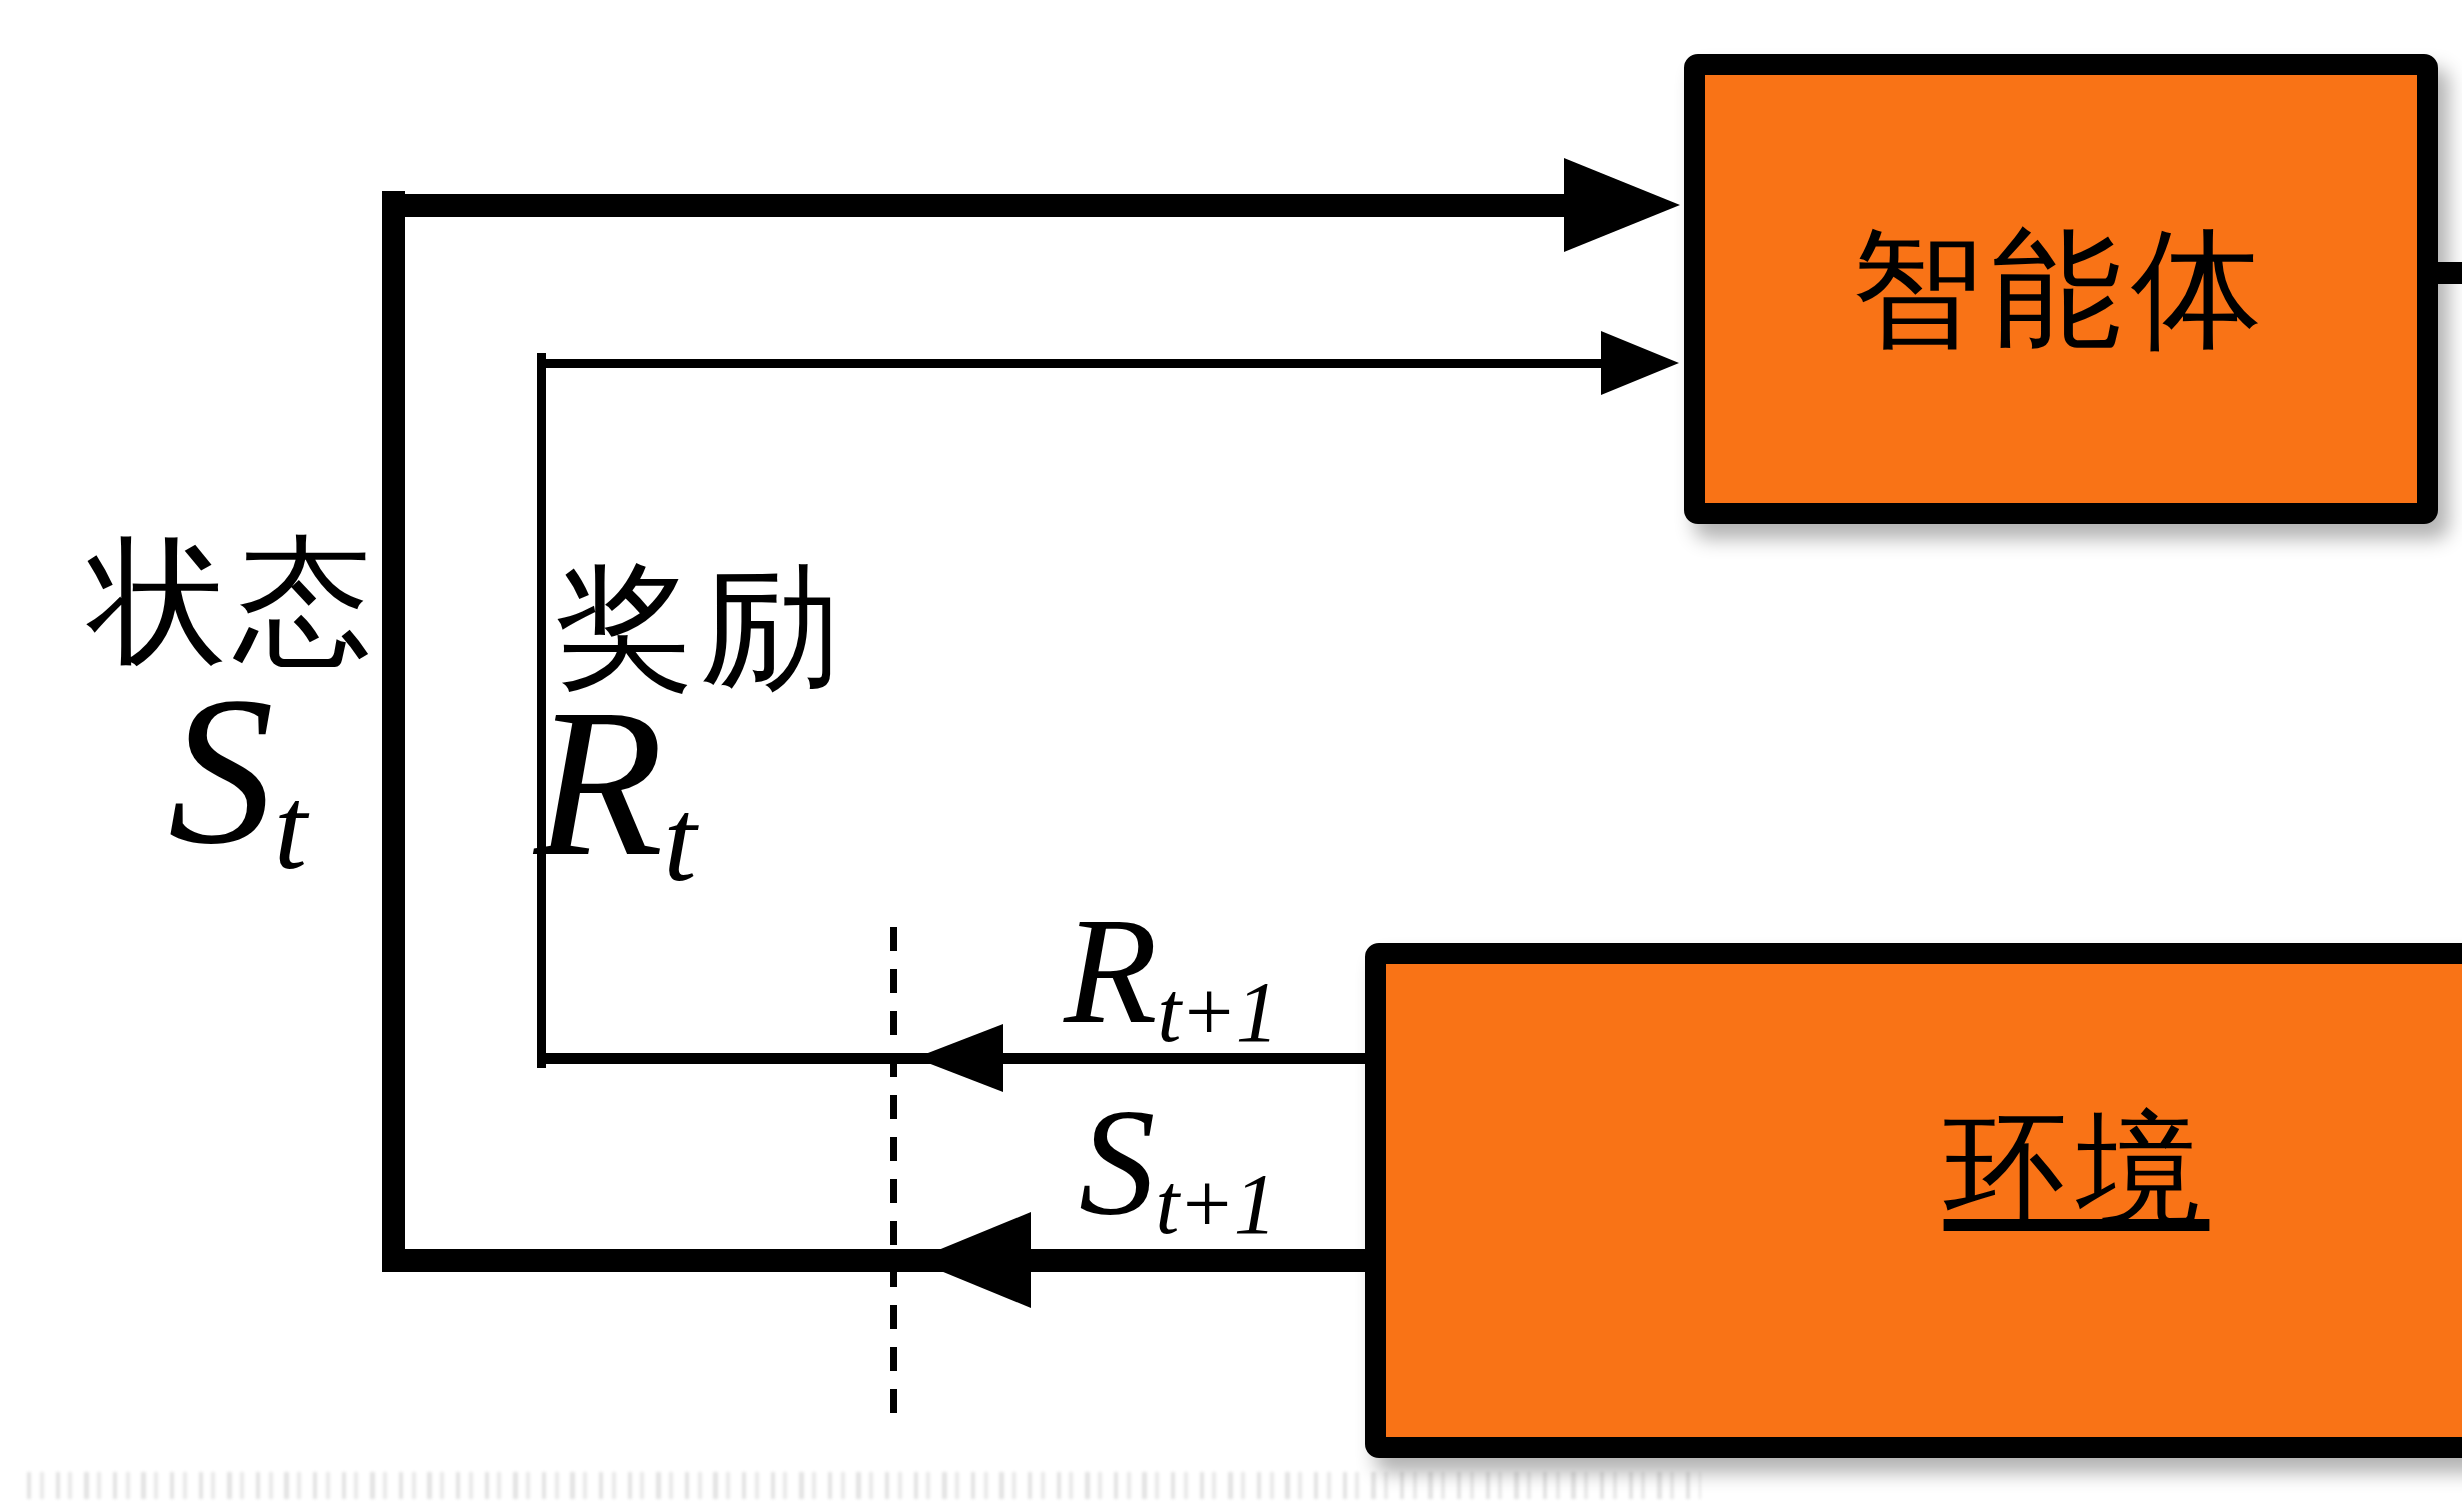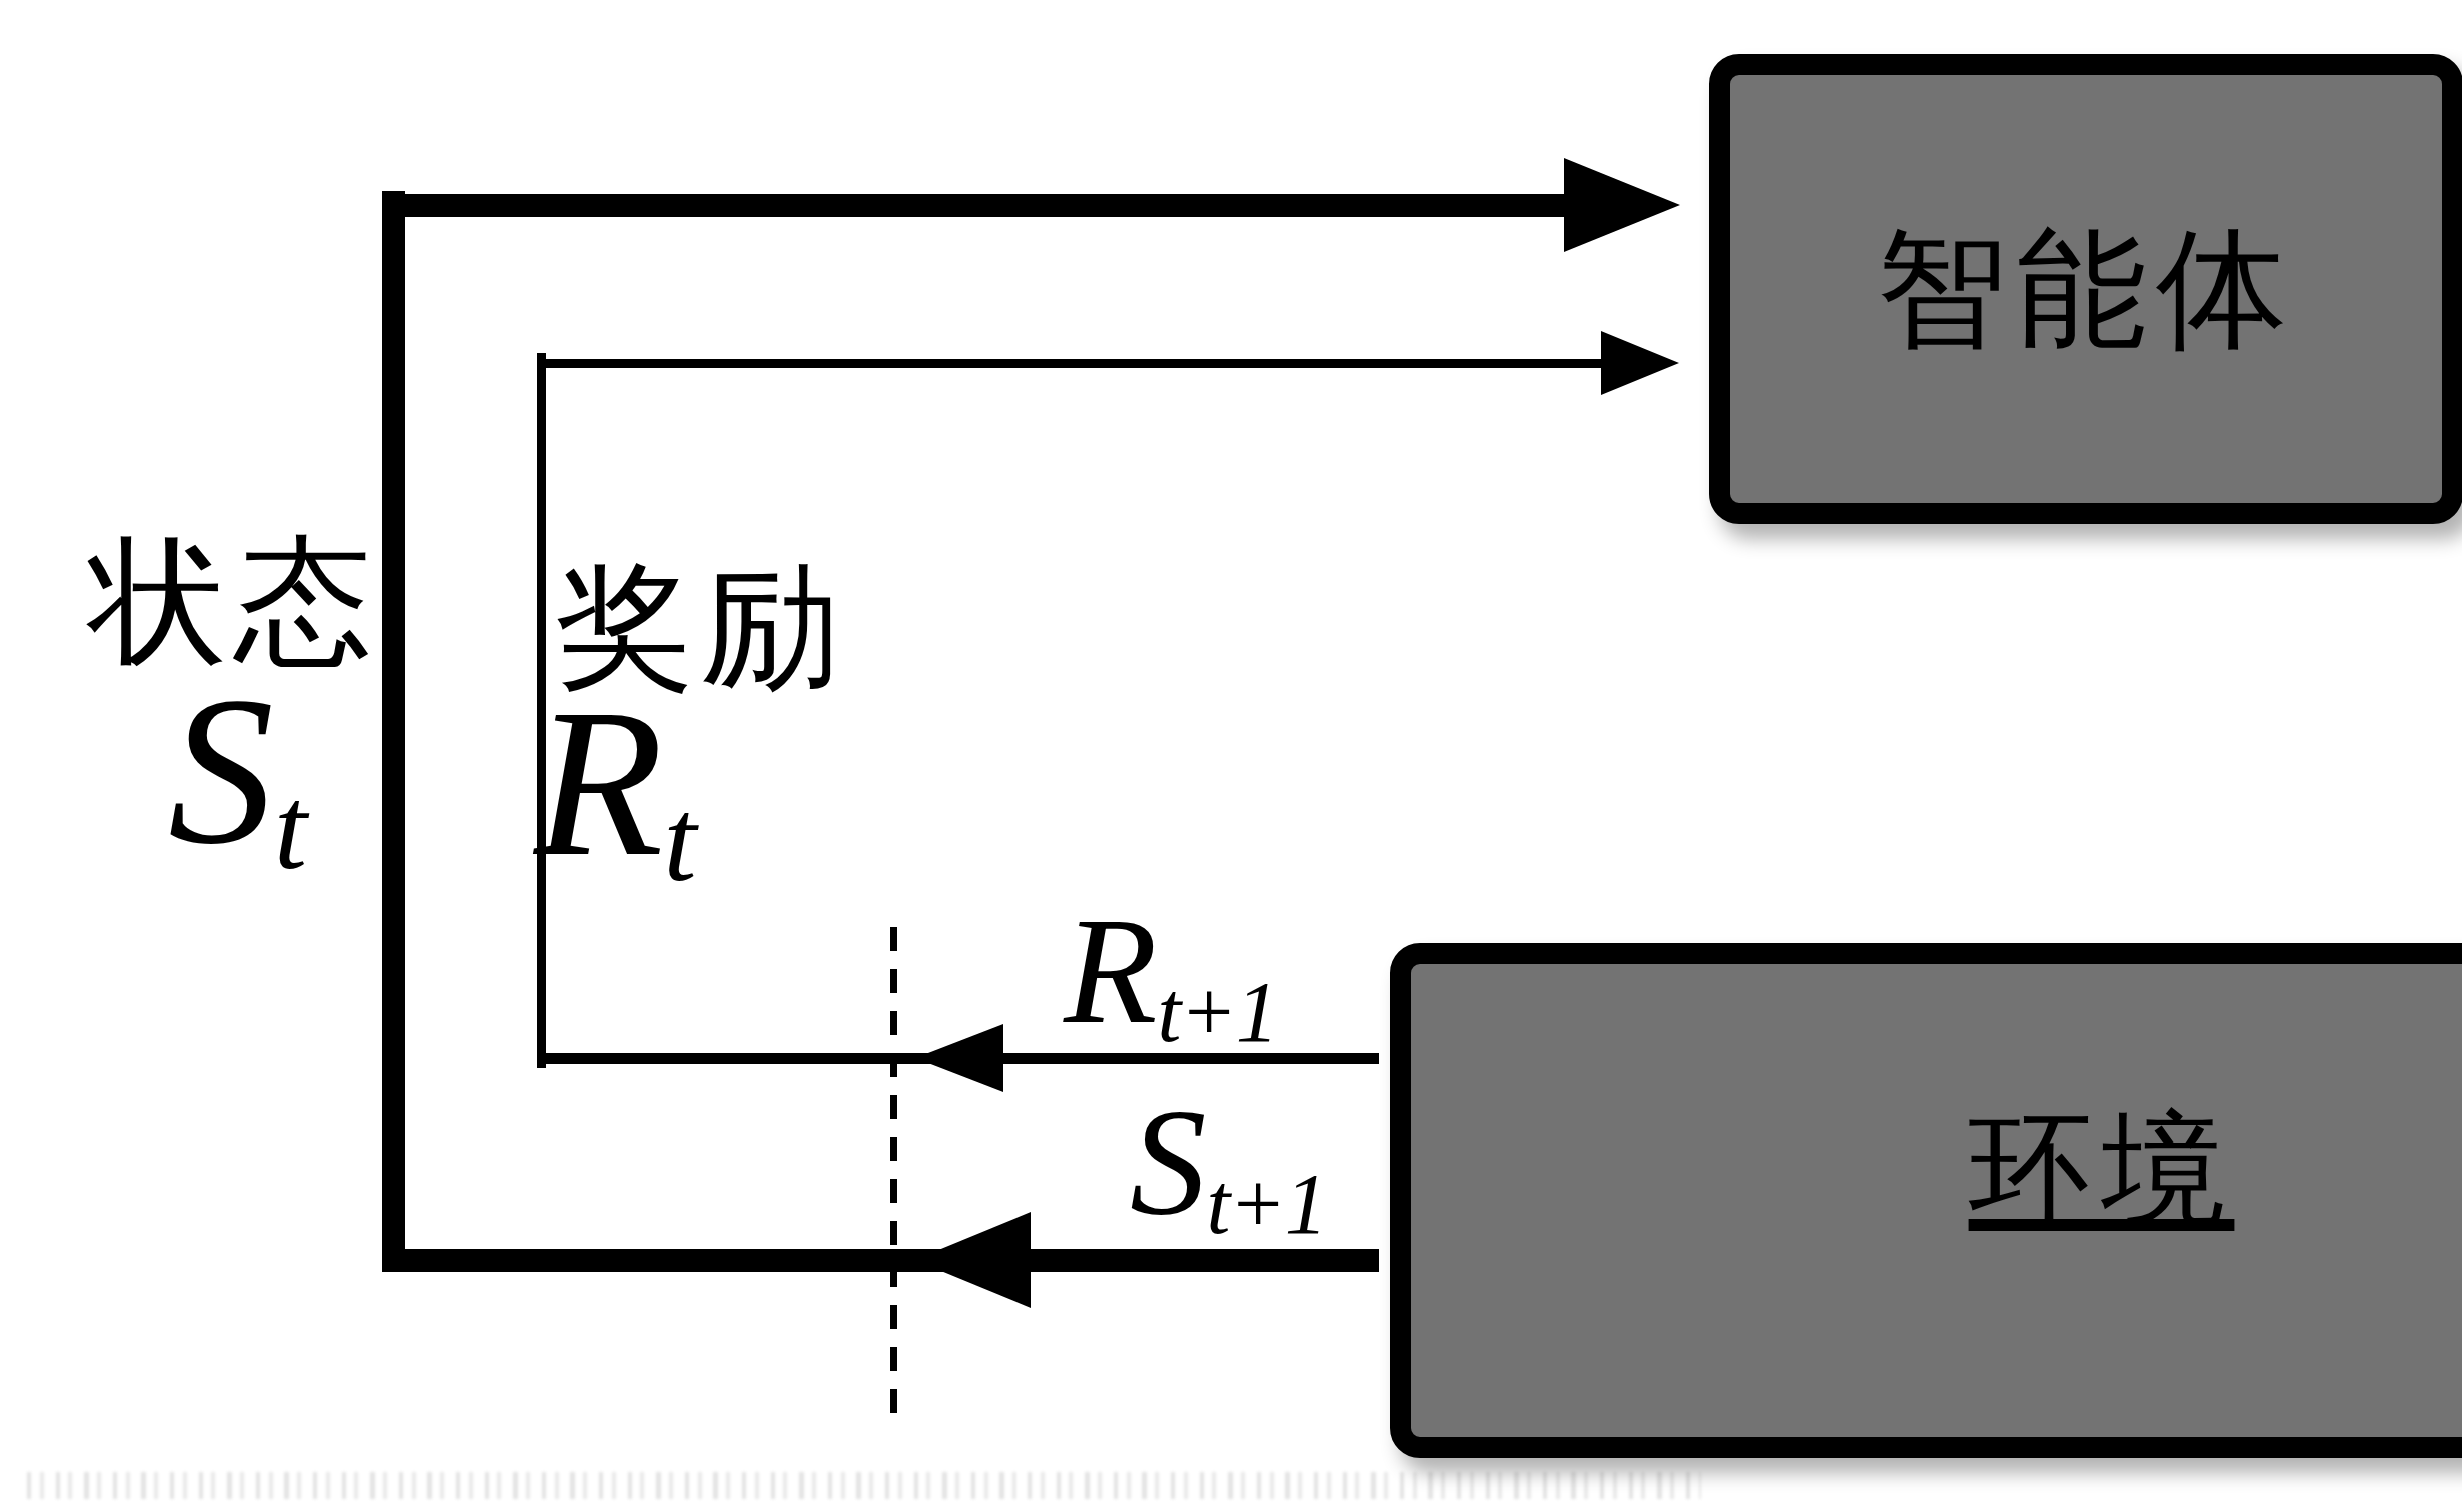--- a/index.html
+++ b/index.html
@@ -14,28 +14,27 @@
     background: #ffffff;
     overflow: hidden;
     font-family: "Liberation Serif", "DejaVu Serif", serif;
     color: #000000;
   }
   .abs { position: absolute; }
 
   
   .node-box {
     position: absolute;
-    background: #737373;
+    background: #f97316;
     border: 21.7px solid #000000;
-    border-radius: 30px;
+    border-radius: 14px;
     box-shadow: 10.8px 14.8px 18.7px rgba(0,0,0,0.30);
     display: flex;
     align-items: center;
     justify-content: center;
-    margin-left: 25px;
   }
   #agent-box   { left: 1684px; top: 54px;  width: 712px; height: 428px; }
   #env-box     { left: 1365px; top: 943px; width: 1381px; height: 473px; }
   .node-label {
     font-size: 131px;
     letter-spacing: 8.9px;
     line-height: 1;
     white-space: nowrap;
   }
   #env-box .node-label { position: relative; top: -29.5px; font-size: 124px; text-decoration: underline; }
@@ -96,21 +95,21 @@
     font-style: italic;
     line-height: 0;
     vertical-align: -0.22em;
     letter-spacing: -0.02em;
   }
   #state-caption  { left: 89px;  top: 534px; }
   #state-symbol   { left: 123px;  top: 665px; font-size: 212px; margin-left: 45px; }
   #reward-caption { left: 556px; top: 559px; }
   #reward-symbol  { left: 534px; top: 677px; font-size: 212px; text-align: center; }
   #next-reward-label { left: 1064px; top: 894px; font-size: 153px; }
-  #next-state-label  { left: 1130px; top: 1086px; font-size: 153px; }
+  #next-state-label  { left: 1079px; top: 1086px; font-size: 153px; }
 
   
   #cropped-text-artifact {
     left: 27px; top: 1472px; width: 1674px; height: 27px;
     opacity: 0.16;
     filter: blur(1.5px);
     background: repeating-linear-gradient(
       to right, #555 0px, #555 4.4px, transparent 4.4px, transparent 12.8px,
       #777 12.8px, #777 16.7px, transparent 16.7px, transparent 28.6px);
   }

